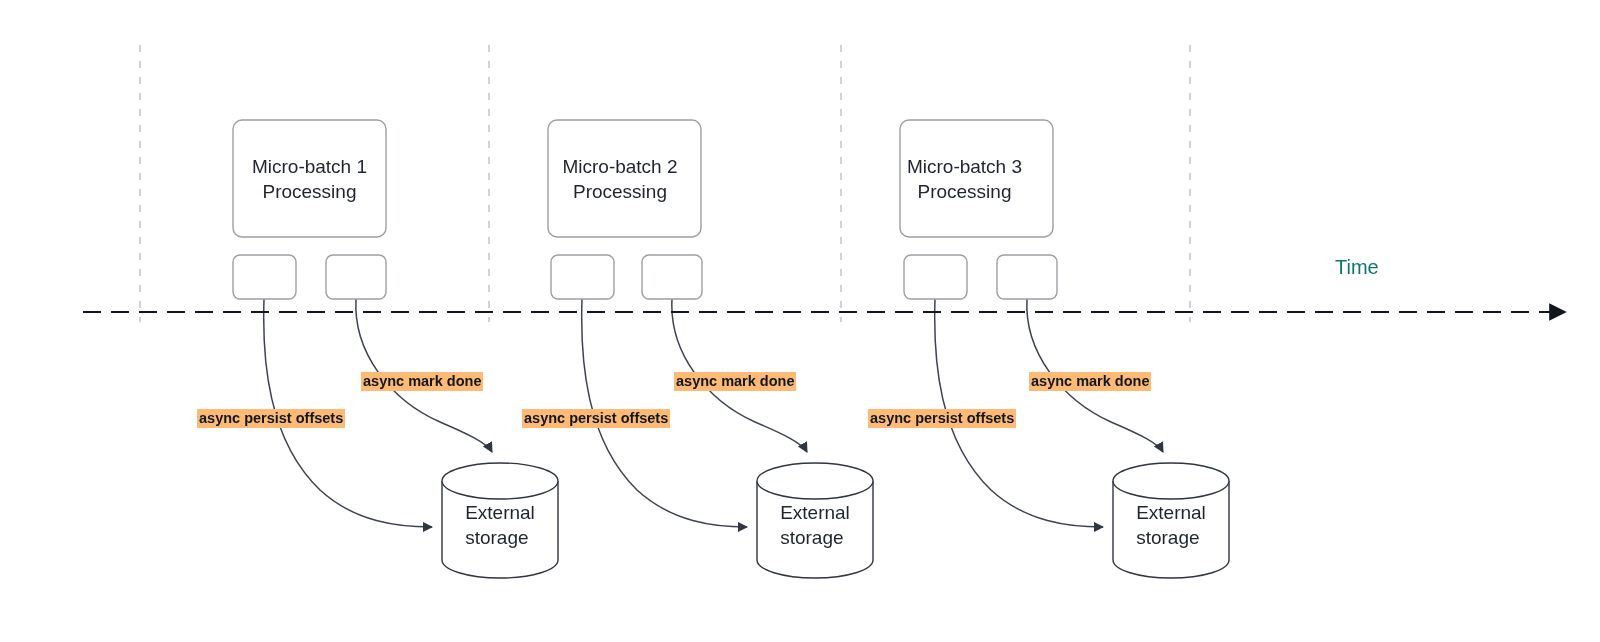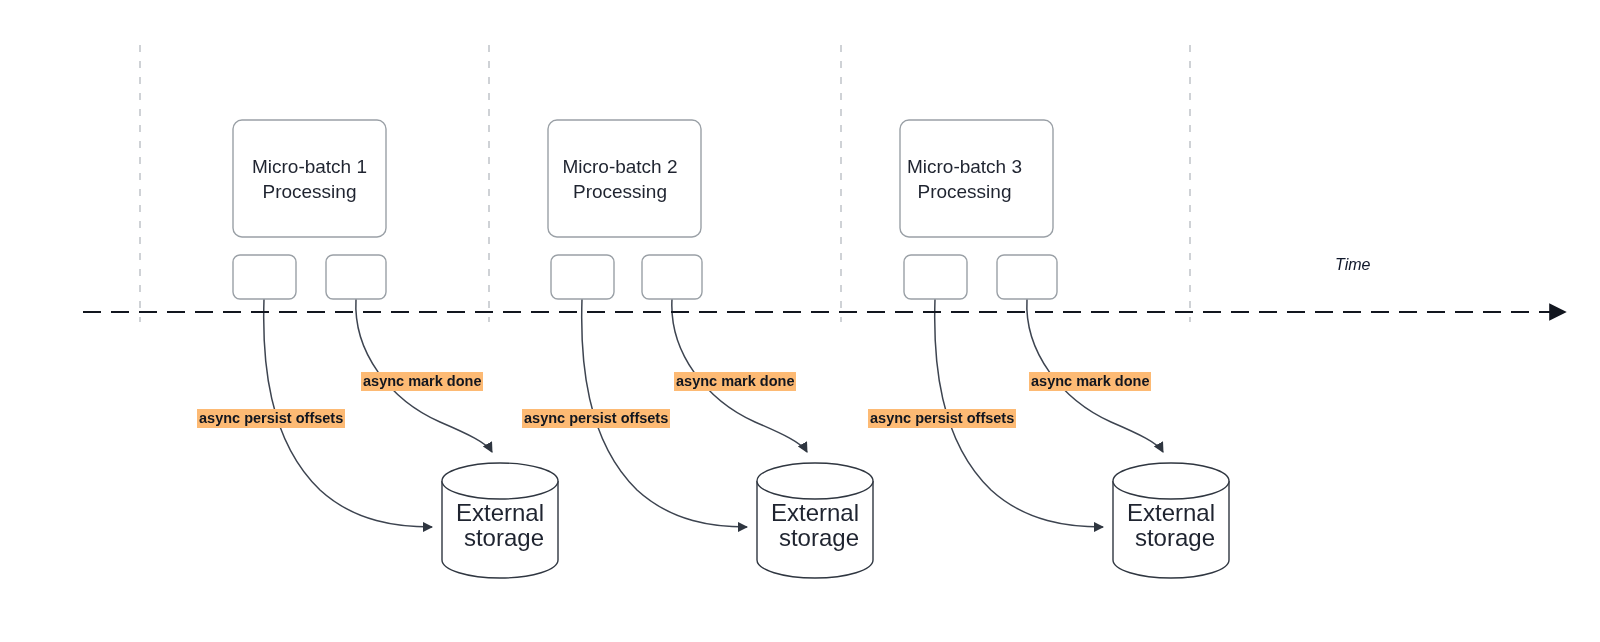--- a/index.html
+++ b/index.html
@@ -36,45 +36,44 @@
     font-size: 19px;
     line-height: 25px;
     white-space: pre-line;
     pointer-events: none;
   }
   .cyl-text {
     position: absolute;
     display: flex;
     align-items: center;
     justify-content: center;
-    text-align: right;
+    text-align: left;
     color: #1f2430;
     font-family: "Liberation Sans", sans-serif;
-    font-size: 24px;
+    font-size: 19px;
     line-height: 25px;
     white-space: pre-line;
   }
   .edge-label {
     position: absolute;
     color: #12161f;
     font-family: "Liberation Sans", sans-serif;
     font-size: 14.5px;
     font-weight: bold;
     white-space: nowrap;
     background: #fdba74;
     padding: 1px 2px;
     line-height: 17px;
   }
   .axis-label {
     position: absolute;
-    color: #0f172a;
+    color: #0f766e;
     font-family: "Liberation Sans", sans-serif;
-    font-size: 16px;
+    font-size: 20px;
     white-space: nowrap;
-    font-style: italic;
   }
 </style>
 </head>
 <body>
 
 <div id="canvas">
 
   <svg class="layer" viewBox="0 0 1600 642">
     <defs>
       <marker id="arrow-curve" viewBox="0 0 10 10" refX="9" refY="5" markerWidth="7" markerHeight="7" orient="auto-start-reverse">

